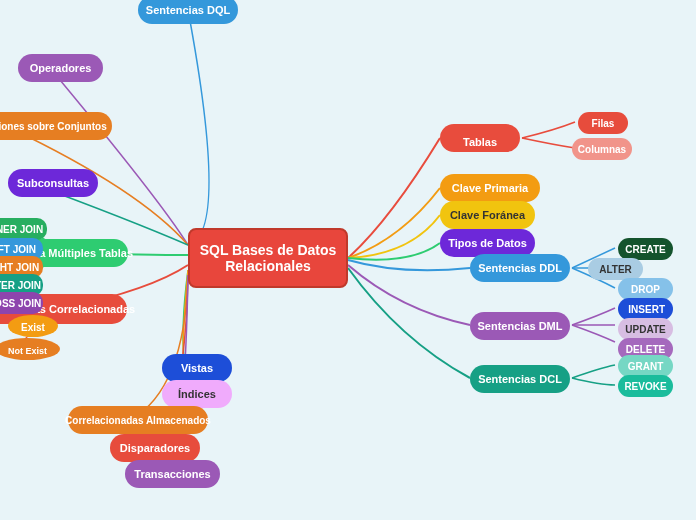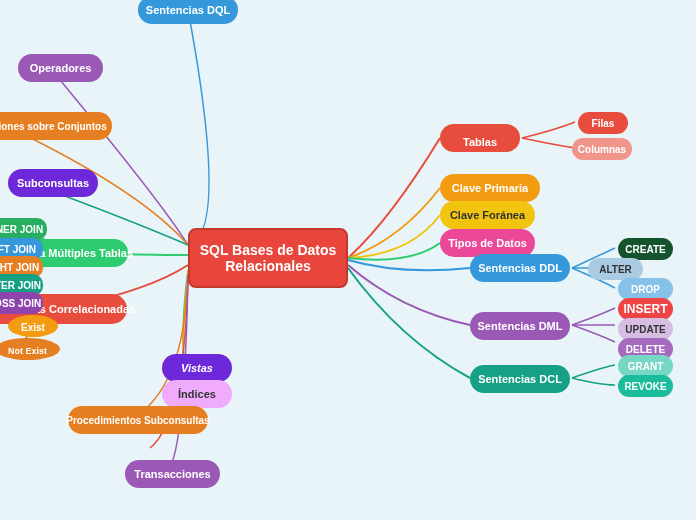--- a/index.html
+++ b/index.html
@@ -45,48 +45,48 @@
       border-radius: 8px;
       width: 160px;
       height: 60px;
       white-space: normal;
       text-align: center;
     }
     
     .node.tablas { background: #e84c3d; width: 80px; height: 28px; align-items: flex-end; }
     .node.clave-primaria { background: #f39c12; width: 100px; height: 28px; color: #fff; }
     .node.clave-foranea { background: #f1c40f; width: 95px; height: 28px; color: #333; }
-    .node.tipos-datos { background: #ec4899; width: 95px; height: 28px; }
+    .node.tipos-datos { background: #6d28d9; width: 95px; height: 28px; }
     .node.sentencias-ddl { background: #3498db; width: 100px; height: 28px; }
     .node.sentencias-dml { background: #9b59b6; width: 100px; height: 28px; }
     .node.sentencias-dcl { background: #16a085; width: 100px; height: 28px; }
 
     
     .node.create { background: #14532d; width: 55px; height: 22px; font-size: 10px; }
     .node.alter { background: #a9cce3; width: 55px; height: 22px; font-size: 10px; color: #333; }
     .node.drop { background: #85c1e9; width: 55px; height: 22px; font-size: 10px; }
     
-    .node.insert { background: #ef4444; width: 55px; height: 22px; font-size: 12px; }
+    .node.insert { background: #1d4ed8; width: 55px; height: 22px; font-size: 10px; justify-content: flex-end; }
     .node.update { background: #d7bde2; width: 55px; height: 22px; font-size: 10px; color: #333; }
     .node.delete { background: #a569bd; width: 55px; height: 22px; font-size: 10px; }
     
     .node.grant { background: #76d7c4; width: 55px; height: 22px; font-size: 10px; }
     .node.revoke { background: #1abc9c; width: 55px; height: 22px; font-size: 10px; }
     
     .node.filas { background: #e74c3c; width: 50px; height: 22px; font-size: 10px; }
     .node.columnas { background: #f1948a; width: 60px; height: 22px; font-size: 10px; }
 
     
     .node.sentencias-dql { background: #3498db; width: 100px; height: 28px; }
     .node.operadores { background: #9b59b6; width: 85px; height: 28px; }
     .node.aciones-conjuntos { background: #e67e22; width: 130px; height: 28px; font-size: 10px; }
     .node.subconsultas { background: #6d28d9; width: 90px; height: 28px; }
     .node.consultas-multiples { background: #2ecc71; width: 140px; height: 28px; }
     .node.subconsultas-corr { background: #e74c3c; width: 145px; height: 30px; font-size: 11px; }
-    .node.vistas { background: #6d28d9; width: 70px; height: 28px; font-style: italic; }
+    .node.vistas { background: #1d4ed8; width: 70px; height: 28px; }
     .node.indices { background: #f0abfc; width: 70px; height: 28px; color: #333; }
     .node.proc-almacenados { background: #e67e22; width: 140px; height: 28px; font-size: 10px; }
     .node.disparadores { background: #e74c3c; width: 90px; height: 28px; }
     .node.transacciones { background: #9b59b6; width: 95px; height: 28px; }
 
     
     .node.join-small {
       background: #27ae60;
       width: 65px; height: 22px;
       font-size: 10px;
@@ -234,21 +234,24 @@
     <span>Subconsultas Correlacionadas</span>
   </div>
 
   <div class="node vistas" style="left:162px; top:354px;">
     <span>Vistas</span>
   </div>
   <div class="node indices" style="left:162px; top:380px;">
     <span>Índices</span>
   </div>
   <div class="node proc-almacenados" style="left:68px; top:406px;">
-    <span>Procedimientos Subconsultas</span>
+    <span>Correlacionadas Almacenados</span>
+  </div>
+  <div class="node disparadores" style="left:110px; top:434px;">
+    <span>Disparadores</span>
   </div>
   <div class="node transacciones" style="left:125px; top:460px;">
     <span>Transacciones</span>
   </div>
 
   <div class="node join-small" style="left:-18px; top:218px; background:#27ae60;">
     <span>INNER JOIN</span>
   </div>
   <div class="node join-small" style="left:-22px; top:238px; background:#3498db;">
     <span>LEFT JOIN</span>

